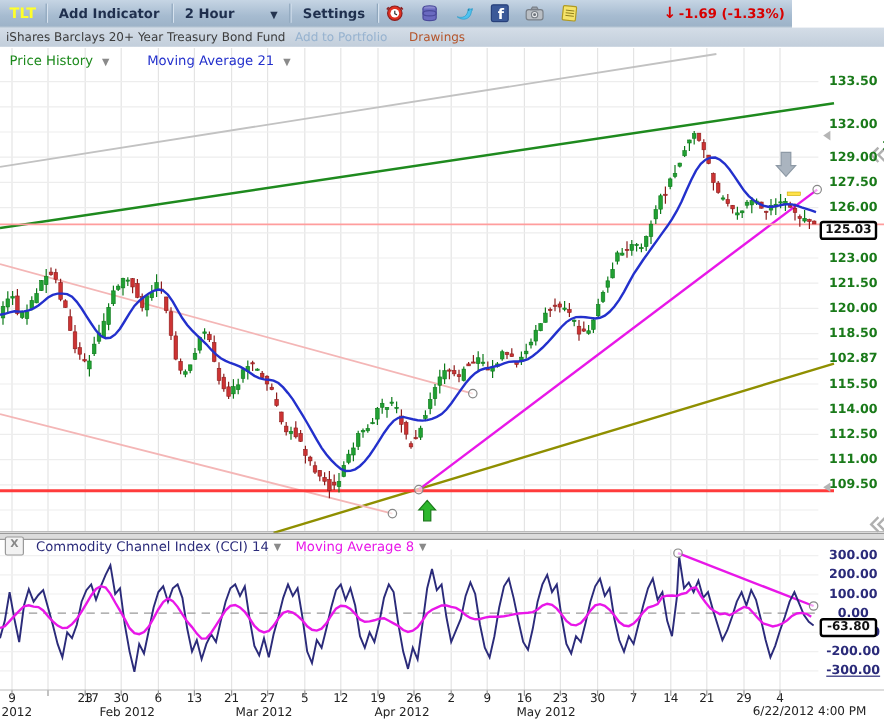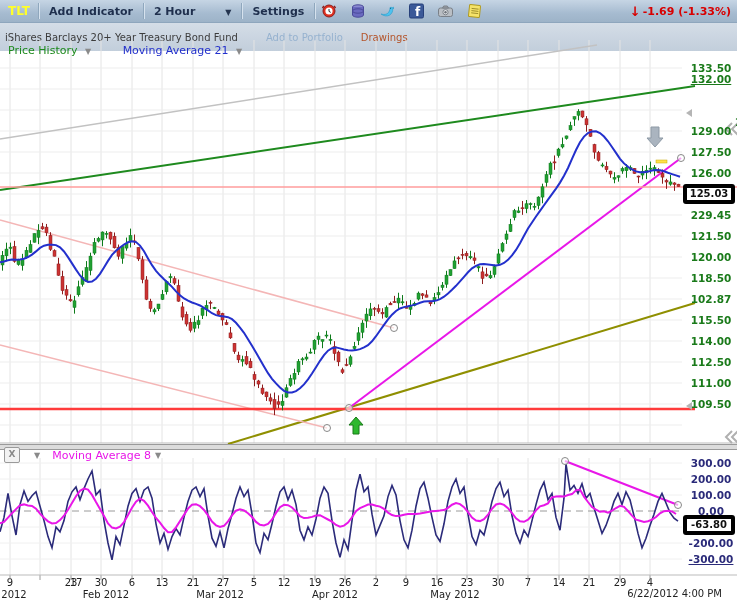--- a/index.html
+++ b/index.html
@@ -1,55 +1,55 @@
 <!DOCTYPE html>
 <html><head>
 <meta charset="utf-8">
 <style>
   html,body{margin:0;padding:0;}
   body{width:737px;height:600px;position:relative;background:#fff;
        font-family:"DejaVu Sans","Liberation Sans",sans-serif;overflow:hidden;}
   .abs{position:absolute;}
   
-  #toolbar{left:0;top:0;width:737px;height:22px;
+  #toolbar{left:0;top:0;width:660px;height:22px;
     background:linear-gradient(#c6d5e4,#a6bbd0 60%,#9db3c8);
     border-bottom:1px solid #8ea6bd;display:flex;align-items:center;font-size:11px;
     color:#1f2f4d;font-weight:bold;}
   .tb-item{padding:0 10px;white-space:nowrap;cursor:default;}
   #symbol{color:#ffff2a;font-size:12px;padding:0 8px 0 8px;}
   .tb-sep{width:1px;height:16px;background:#8fa7bd;box-shadow:1px 0 0 #d6e2ee;}
   .dd-arrow{display:inline-block;margin-left:26px;font-size:8px;color:#24344f;}
   .tb-icon{width:17px;height:16px;margin:0 6px;display:inline-block;}
   #change{margin-left:auto;color:#d80000;font-weight:bold;padding-right:6px;
           display:flex;align-items:center;}
   #change .arr{font-size:13px;margin-right:2px;}
   
-  #subheader{left:0;top:23px;width:737px;height:28px;
+  #subheader{left:0;top:23px;width:737px;height:16px;
     background:linear-gradient(#d4dde7,#c2cedb);display:flex;align-items:center;
     font-size:10px;color:#3c3c3c;}
   #fundname{padding-left:5px;}
-  #addport{color:#96b2cf;padding-left:28px;}
+  #addport{color:#96b2cf;padding-left:8px;}
   #drawings{color:#b4542a;padding-left:18px;}
   
   #price-hdr{left:8px;top:44px;font-size:11px;z-index:6;}
   #price-hdr .ph{color:#1d8a1d;}
   #price-hdr .ma{color:#2330cc;margin-left:28px;}
   #cci-hdr{left:4px;top:447px;font-size:11px;z-index:6;display:flex;align-items:center;}
   #cci-close{width:14px;height:14px;border:1px solid #9a9a9a;border-radius:2px;
     background:#f2f2f2;color:#888;font-size:9px;font-weight:bold;line-height:13px;
     text-align:center;margin-right:10px;}
   #cci-hdr .ti{color:#2b2b7a;}
   #cci-hdr .ma{color:#e817e8;margin-left:12px;}
   .hdr-arrow{color:#8a8a8a;font-size:8px;margin-left:4px;}
   
   .axlabel{position:absolute;left:688px;width:46px;text-align:center;
     font-size:10.5px;font-weight:bold;z-index:4;}
   .axlabel.price{color:#1a7a1a;}
   .axlabel.cci{color:#2b2b7a;}
-  .valbox{position:absolute;left:683px;width:44px;height:12px;border:4px solid #000000;
+  .valbox{position:absolute;left:683px;width:44px;height:12px;border:2px solid #000000;
     border-radius:3px;background:#fff;color:#111;font-size:10px;font-weight:bold;
     text-align:center;line-height:12px;z-index:5;}
   
   #panel-sep{left:0;top:444px;width:737px;height:4px;background:#dcdcdc;
     border-top:1px solid #9a9a9a;border-bottom:1px solid #9a9a9a;z-index:3;}
   
   .tick-label{position:absolute;top:577px;font-size:10px;color:#222;transform:translateX(-50%);}
   .month-label{position:absolute;top:589px;font-size:10px;color:#222;transform:translateX(-50%);white-space:nowrap;}
   #timestamp{position:absolute;top:588px;right:15px;font-size:10px;color:#222;}
   #chart-svg{left:0;top:0;z-index:2;}
@@ -587,34 +587,35 @@
   <span class="ph">Price History</span>
   <span class="hdr-arrow">▼</span>
   <span class="ma">Moving Average 21</span>
   <span class="hdr-arrow">▼</span>
 </div>
 
 <div id="panel-sep" class="abs"></div>
 
 <div id="cci-hdr" class="abs">
   <span id="cci-close">X</span>
+  <span class="ti">Commodity Channel Index (CCI) 14</span>
   <span class="hdr-arrow">▼</span>
   <span class="ma">Moving Average 8</span>
   <span class="hdr-arrow">▼</span>
 </div>
 
 <div id="price-axis">
     <div class="axlabel price" style="top: 62px;">133.50</div>
-    <div class="axlabel price" style="top: 73px; text-decoration: underline;">132.00</div>
+    <div class="axlabel price" style="top: 98px;">132.00</div>
     <div class="axlabel price" style="top: 116px; margin-left: 44px;">130.50</div>
     <div class="axlabel price" style="top: 125px;">129.00</div>
     <div class="axlabel price" style="top: 146px;">127.50</div>
     <div class="axlabel price" style="top: 167px;">126.00</div>
     <div class="axlabel price" style="top: 188px;">124.50</div>
-    <div class="axlabel price" style="top: 209px;">229.45</div>
+    <div class="axlabel price" style="top: 209px;">123.00</div>
     <div class="axlabel price" style="top: 230px;">121.50</div>
     <div class="axlabel price" style="top: 251px;">120.00</div>
     <div class="axlabel price" style="top: 272px;">118.50</div>
     <div class="axlabel price" style="top: 293px;">102.87</div>
     <div class="axlabel price" style="top: 314px;">115.50</div>
     <div class="axlabel price" style="top: 335px;">114.00</div>
     <div class="axlabel price" style="top: 356px;">112.50</div>
     <div class="axlabel price" style="top: 377px;">111.00</div>
     <div class="axlabel price" style="top: 398px;">109.50</div>
   </div>

